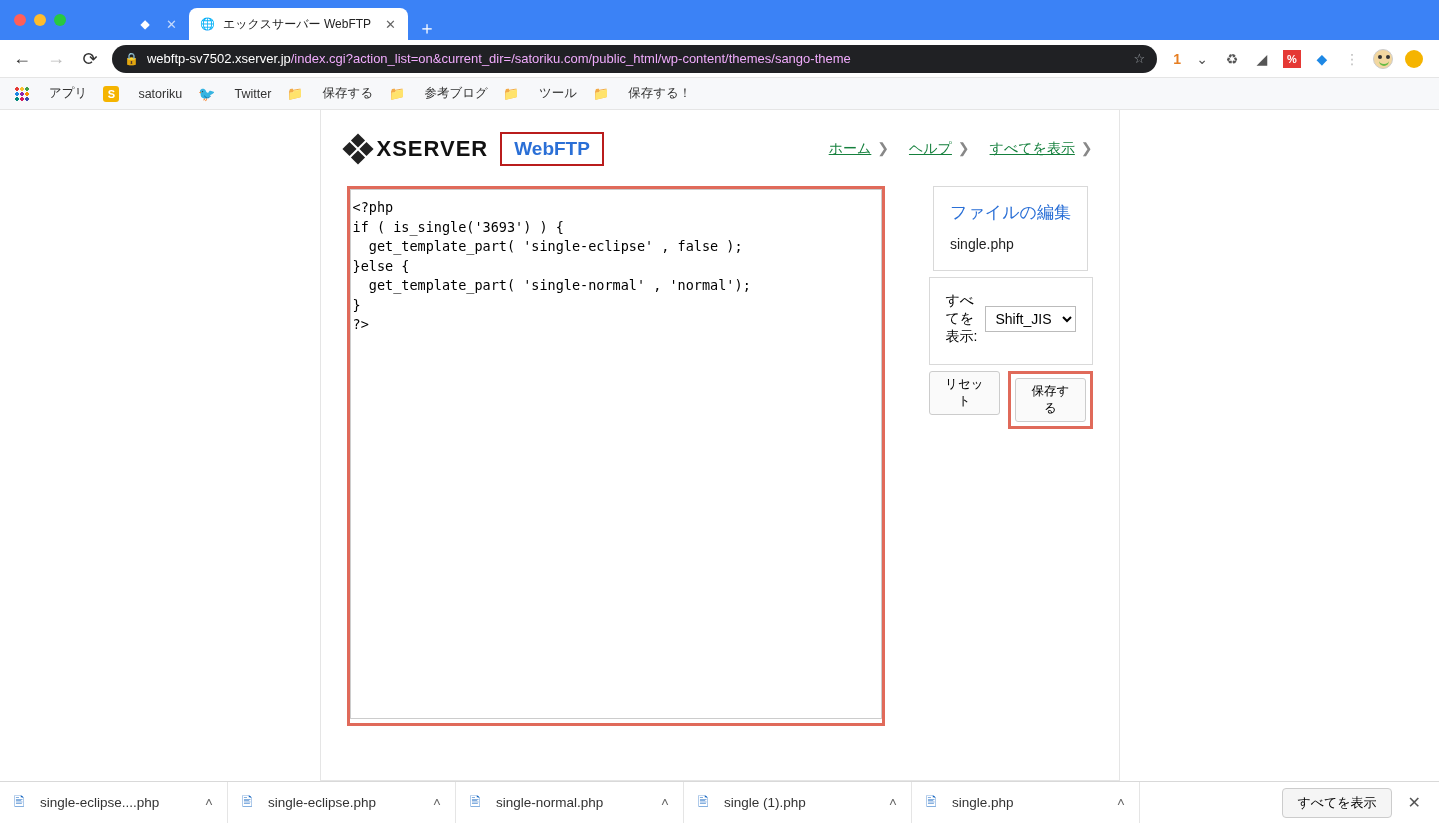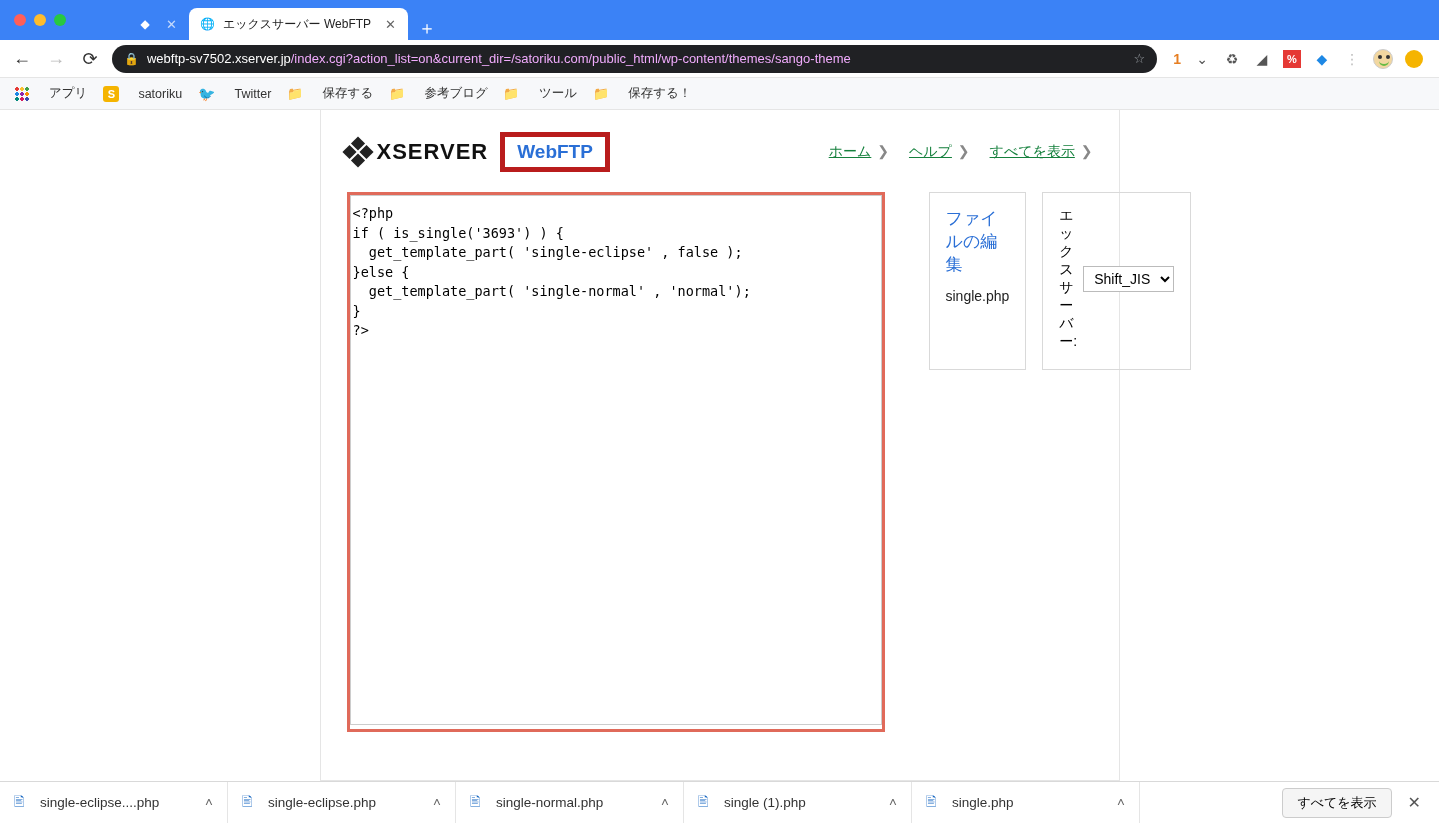--- a/index.html
+++ b/index.html
@@ -51,29 +51,29 @@
 .folder-icon { color:#777; font-size:13px; }
 
 
 .page { position:absolute; top:110px; left:0; right:0; bottom:42px; display:flex; justify-content:center; }
 .card { width:800px; background:#fff; border:1px solid #e5e5e5; border-top:none; }
 .app-header { display:flex; align-items:center; padding:22px 26px 4px; }
 .logo { display:flex; align-items:center; gap:8px; }
 .logo-mark { width:22px; height:22px; transform:rotate(45deg); display:grid; grid-template:1fr 1fr/1fr 1fr; gap:2px; }
 .logo-mark span{background:#222;}
 .logo-text { font-weight:800; font-size:22px; letter-spacing:1px; color:#111; }
-.webftp { margin-left:12px; border:5px solid #b91c1c; padding:4px 12px; color:#2a6fd6; font-size:19px; font-weight:600; }
+.webftp { margin-left:12px; border:2px solid #b91c1c; padding:4px 12px; color:#2a6fd6; font-size:19px; font-weight:600; }
 .hdr-links { margin-left:auto; display:flex; gap:20px; font-size:14px; }
 .hdr-links a { color:#15803d; text-decoration:underline; }
 .hdr-links .chev { color:#888; text-decoration:none; margin-left:2px; }
 
 .body-row { display:flex; gap:44px; padding:16px 26px 24px; align-items:flex-start; }
 .editor-wrap { border:3px solid #e06a5a; padding:0; }
 .editor { width:532px; height:530px; border:1px solid #ccc; font-family:Menlo, Consolas, monospace; font-size:13.5px; line-height:1.45; padding:8px 2px; white-space:pre; resize:none; outline:none; }
-.right-col { width:332px; display:flex; flex-direction:row; gap:16px; }
+.right-col { width:332px; display:flex; flex-direction:column; gap:6px;align-items:center; }
 .panel { border:1px solid #d9d9d9; padding:14px 16px 18px; }
 .panel h3 { color:#2a6fd6; font-size:17px; font-weight:500; margin-bottom:12px; }
 .panel-file { font-size:14px; color:#222; }
 .enc-row { display:flex; align-items:center; gap:6px; font-size:14px; }
 .enc-row select { font-size:14px; height:26px; border:1px solid #bbb; background:#fff; padding:0 6px; }
 .btn-row { display:flex; gap:8px; align-items:flex-start; }
 .btn { font-size:12.5px; padding:4px 10px; border:1px solid #ccc; background:#fafafa; border-radius:3px; }
 .btn-hl { border:3px solid #e06a5a; padding:4px; }
 .btn-hl .btn { margin:0; }
 
@@ -193,26 +193,32 @@
 }
 ?&gt;</textarea>
       </div>
       <div class="right-col">
         <div class="panel">
           <h3>ファイルの編集</h3>
           <div class="panel-file">single.php</div>
         </div>
         <div class="panel">
           <div class="enc-row">
-            <span>エックスサーバー:</span>
+            <span>すべてを表示:</span>
             <select>
               <option>Shift_JIS</option>
             </select>
           </div>
         </div>
+        <div class="btn-row">
+          <button class="btn">リセット</button>
+          <span class="btn-hl">
+            <button class="btn">保存する</button>
+          </span>
+        </div>
       </div>
     </div>
   </div>
 </div>
 
 <div class="dl-bar">
   <div class="dl-item">
       <span class="file-ic">🖹</span>
       <span>single-eclipse....php</span>
       <span class="chev-up">˄</span>

